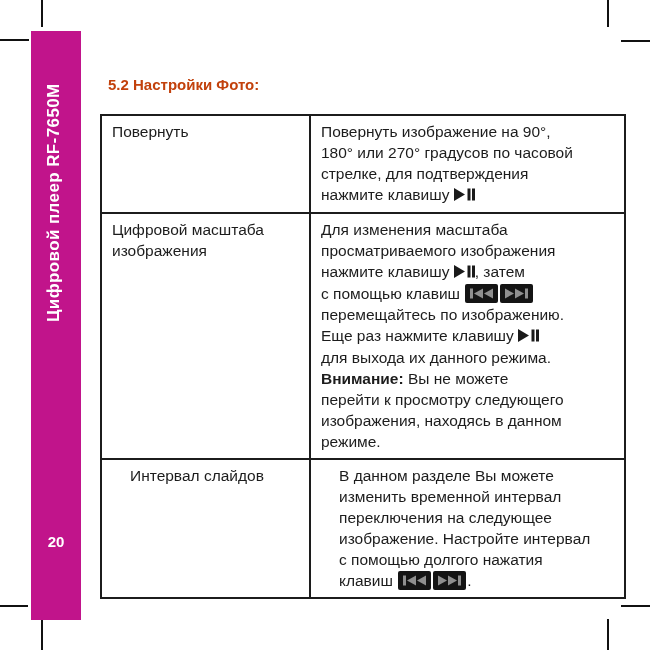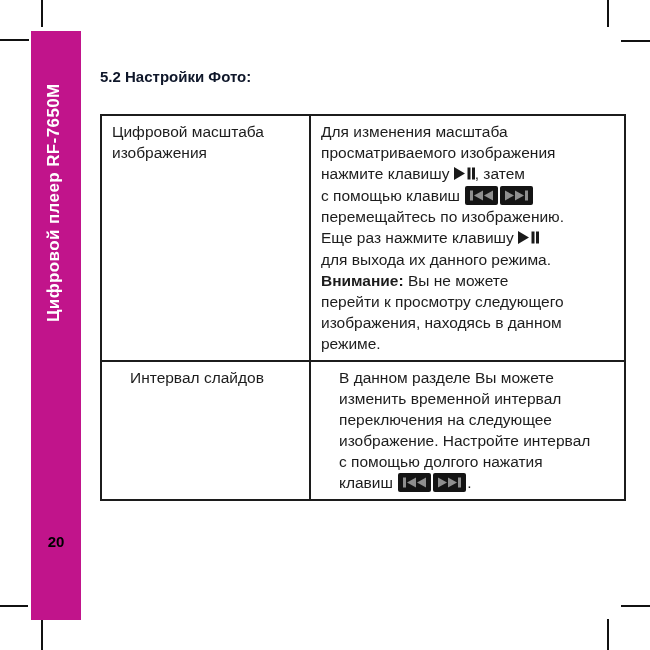--- a/index.html
+++ b/index.html
@@ -49,35 +49,35 @@
     font-size: 17px;
     font-weight: bold;
     letter-spacing: 0.4px;
   }
   .page-number {
     position: absolute;
     left: 0;
     right: 0;
     bottom: 70px;
     text-align: center;
-    color: #000000;
+    color: #ffffff;
     font-size: 15px;
     font-weight: bold;
     margin-top: 32px;
   }
 
   
   .heading {
     position: absolute;
     left: 100px;
     top: 68px;
-    margin: 0;
+    margin: 8px;
     font-size: 15px;
     font-weight: bold;
-    color: #0f172a;
+    color: #c2410c;
   }
   .settings-table {
     position: absolute;
     left: 100px;
     top: 114px;
     width: 480px;
     border-collapse: collapse;
     table-layout: fixed;
   }
   .settings-table td {
@@ -128,20 +128,31 @@
 
   <div class="sidebar">
     <span class="sidebar-title">Цифровой плеер RF-7650M</span>
     <span class="page-number">20</span>
   </div>
 
   <h1 class="heading">5.2 Настройки Фото:</h1>
 
   <table class="settings-table">
     <tbody>
+        <tr class="row-rotate">
+      <td class="col-setting"><span>Повернуть</span></td>
+      <td class="col-desc"><span>Повернуть изображение на 90°,
+180° или 270° градусов по часовой
+стрелке, для подтверждения
+нажмите клавишу </span><span class="icon-play-pause"><svg width="21" height="13" viewBox="0 0 21 13">
+                <polygon points="0,0 0,13 11,6.5" fill="#1a1a1a"></polygon>
+                <rect x="13.5" y="0.5" width="3" height="12" fill="#1a1a1a"></rect>
+                <rect x="18" y="0.5" width="3" height="12" fill="#1a1a1a"></rect>
+              </svg></span></td>
+    </tr>
     <tr class="row-zoom">
       <td class="col-setting"><span>Цифровой масштаба
 изображения</span></td>
       <td class="col-desc"><span>Для изменения масштаба
 просматриваемого изображения
 нажмите клавишу </span><span class="icon-play-pause"><svg width="21" height="13" viewBox="0 0 21 13">
                 <polygon points="0,0 0,13 11,6.5" fill="#1a1a1a"></polygon>
                 <rect x="13.5" y="0.5" width="3" height="12" fill="#1a1a1a"></rect>
                 <rect x="18" y="0.5" width="3" height="12" fill="#1a1a1a"></rect>
               </svg></span><span>, затем

